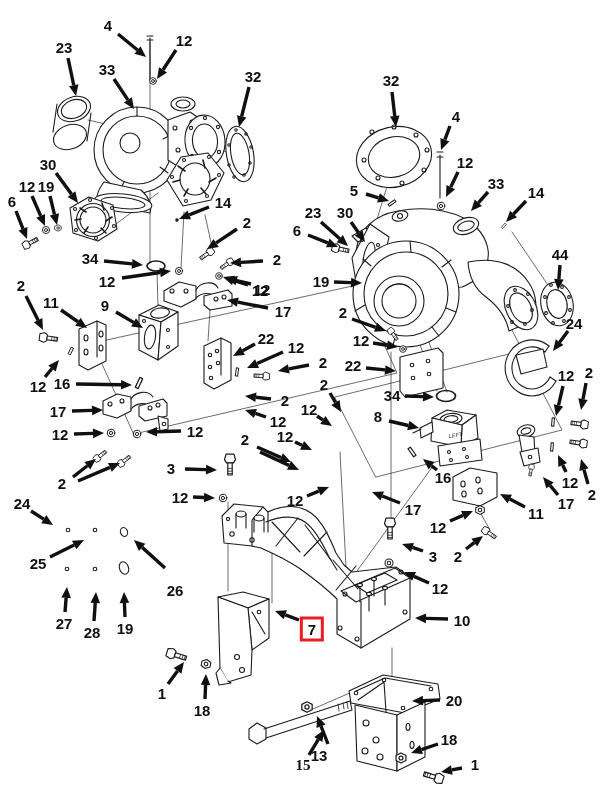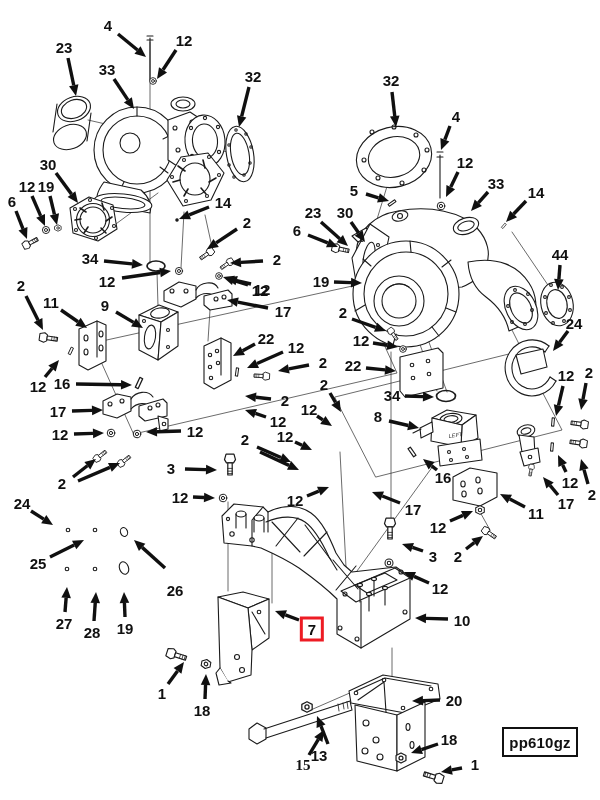--- a/index.html
+++ b/index.html
@@ -654,15 +654,14 @@
       <div class="co" style="left: 125px; top: 628px;">19</div>
       <div class="co" style="left: 162px; top: 693px;">1</div>
       <div class="co" style="left: 202px; top: 710px;">18</div>
       <div class="co" style="left: 303px; top: 765px; font-family: Liberation Serif, serif;">15</div>
       <div class="co" style="left: 319px; top: 755px;">13</div>
       <div class="co" style="left: 454px; top: 700px;">20</div>
       <div class="co" style="left: 449px; top: 739px;">18</div>
       <div class="co" style="left: 475px; top: 764px;">1</div>
     </div>
 
-<div class="part-code">pp610gz</div>
 
 </div>
 
 </body></html>

